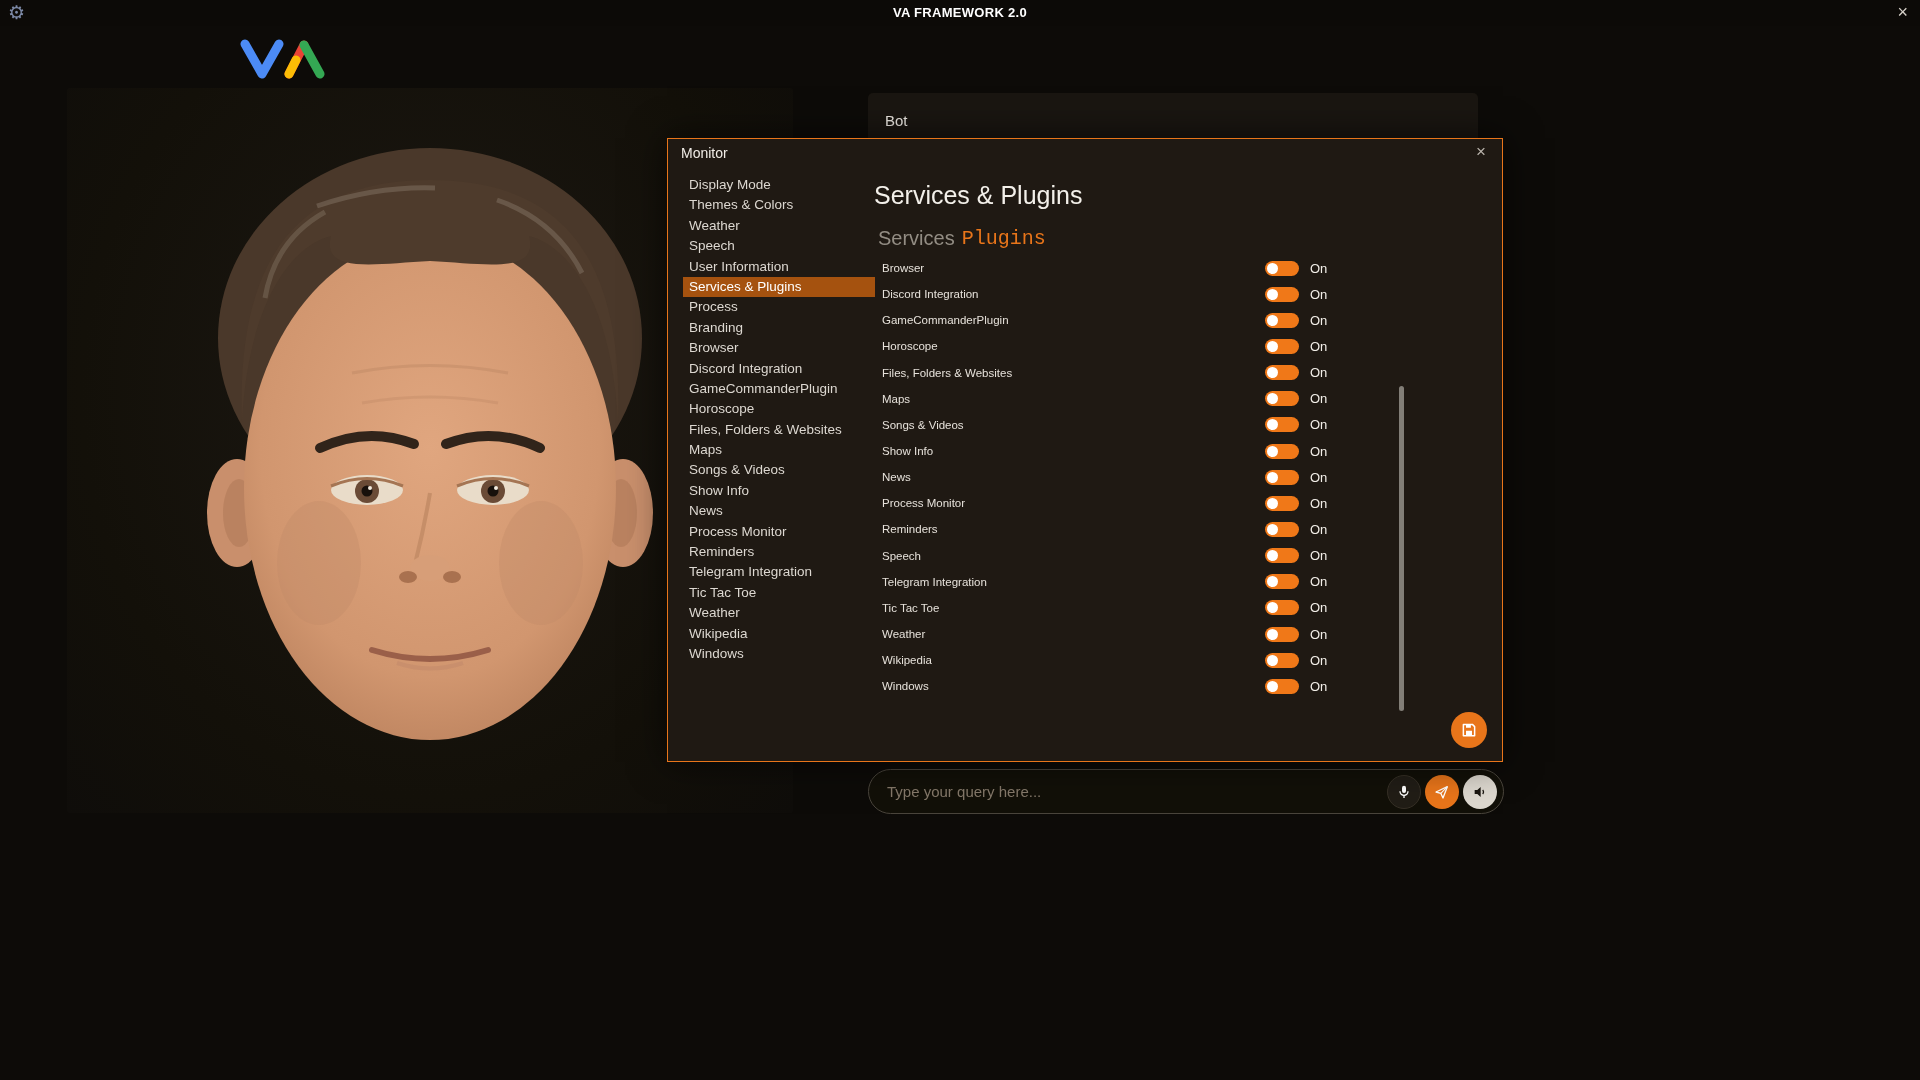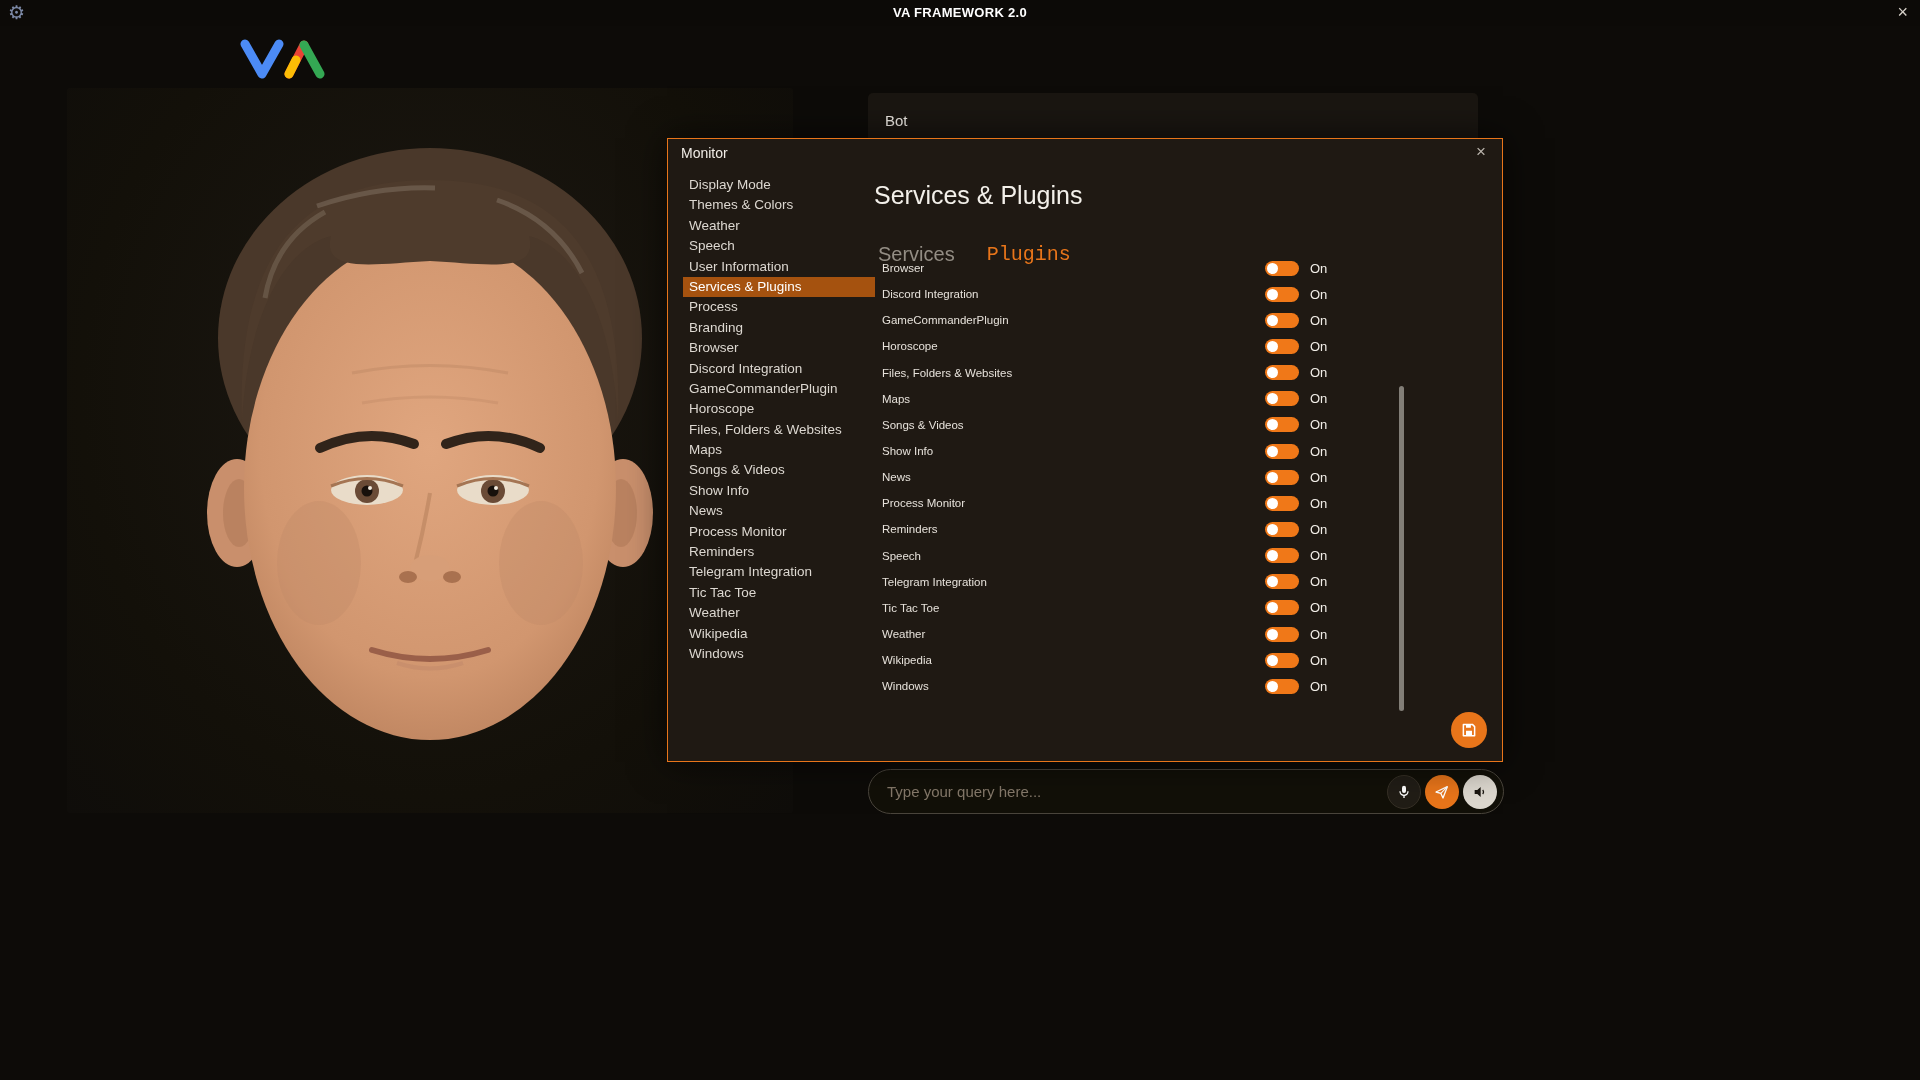--- a/index.html
+++ b/index.html
@@ -65,21 +65,21 @@
   .modal-close { position:absolute; right:16px; top:3px; font-size:17px; color:#b9b3ab; cursor:pointer; }
 
   .settings-nav { position:absolute; left:7px; top:36px; width:192px;margin-left:8px; }
   .nav-item {
     height:20.4px; line-height:20.4px; padding-left:6px;
     font-size:13.5px; color:#ddd8d1; white-space:nowrap; cursor:pointer;
   }
   .nav-item.selected { background:#A5520F; color:#ffffff; }
 
   .content-heading { position:absolute; left:206px; top:42px; font-size:25px; font-weight:500; color:#f3f0ea; }
-  .tabs-row { position:absolute; left:210px; top:88px; display:flex; gap:32px;margin-top:16px; }
+  .tabs-row { position:absolute; left:210px; top:88px; display:flex; gap:7px; }
   .tab { font-size:20px; color:#938d84; cursor:pointer; }
   .tab.active { color:#E8751A; font-weight:500;font-family:Liberation Mono, monospace; }
 
   .plugin-list { position:absolute; left:214px; top:116px; width:470px; }
   .plugin-row { height:26.15px; display:flex; align-items:center; }
   .plugin-label { width:383px; font-size:11.5px; color:#e6e1da; white-space:nowrap; }
   .toggle {
     width:34px; height:15px; border-radius:8px; background:#6b6258; position:relative; cursor:pointer; flex:0 0 auto;
   }
   .toggle.on { background:#F07818; }

